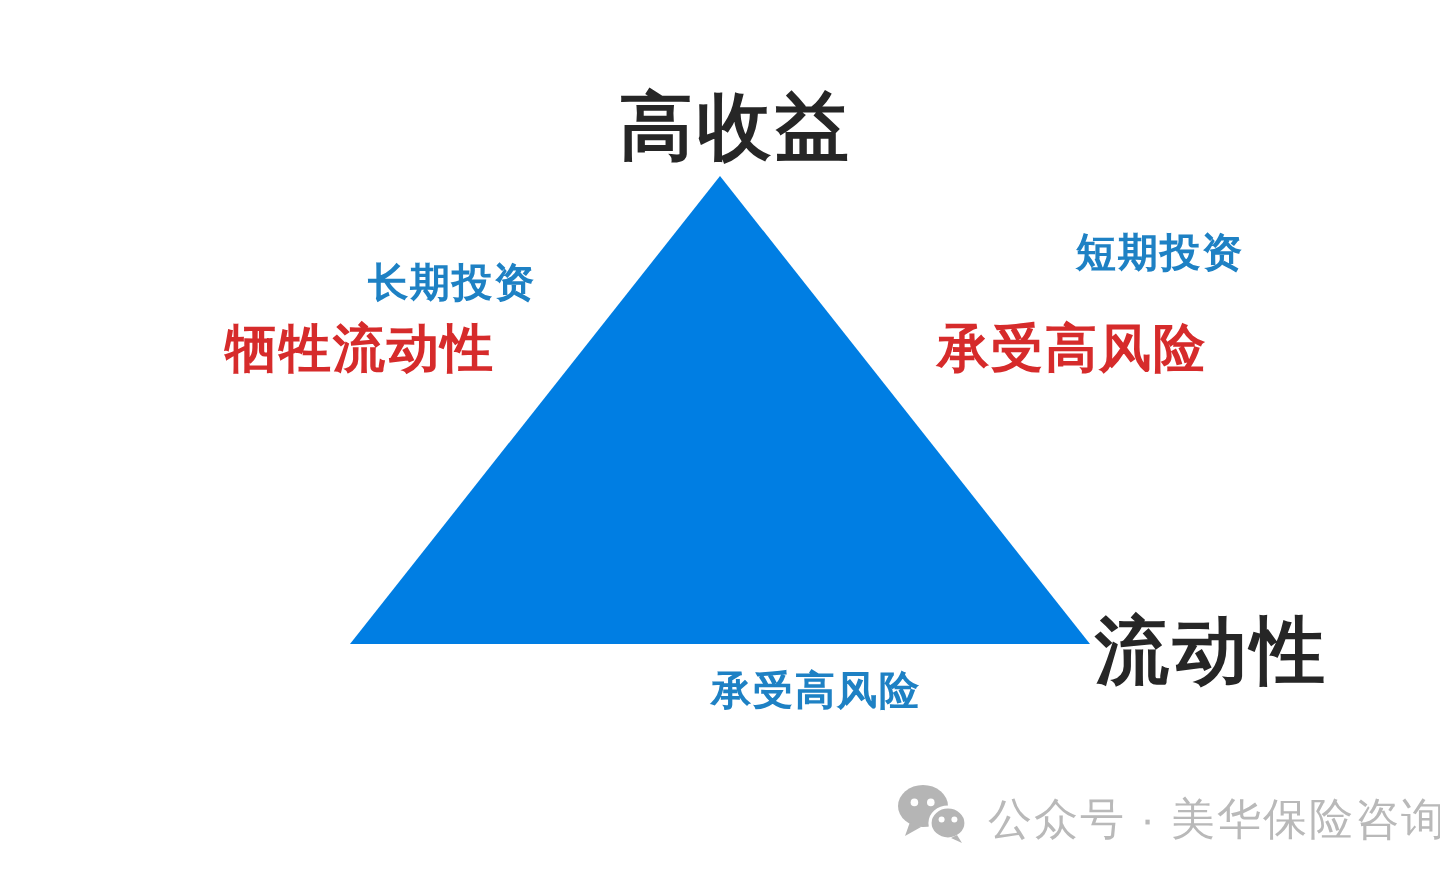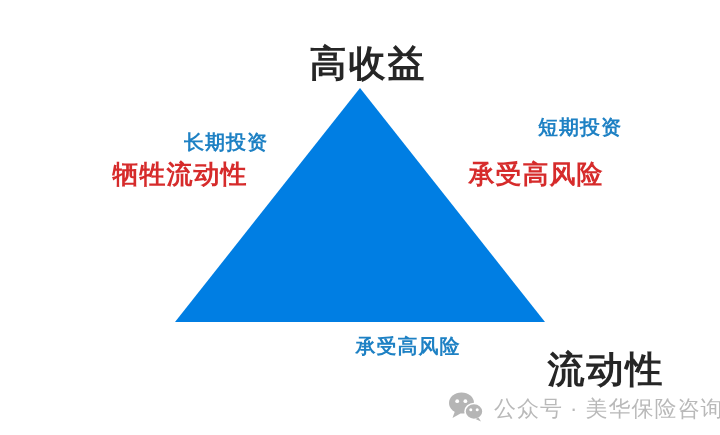--- a/index.html
+++ b/index.html
@@ -32,21 +32,21 @@
     font-weight: bold;
     line-height: 1.1;
   }
   .vertex {
     color: var(--label-dark, #262626);
     font-size: 37px;
     letter-spacing: 2px;
   }
   .apex-label   { left: 368px; top: 44px; }
   .left-vertex  { left: 124px; top: 306px; }
-  .right-vertex { left: 606px; top: 306px; margin-top: 44px; }
+  .right-vertex { left: 606px; top: 306px; }
   .strategy-title {
     color: var(--strategy-blue, #1e81c4);
     font-size: 20px;
     letter-spacing: 1px;
     margin-left: 44px;
   }
   .strategy-tradeoff {
     color: var(--tradeoff-red, #d62b2b);
     font-size: 26px;
     letter-spacing: 1px;

